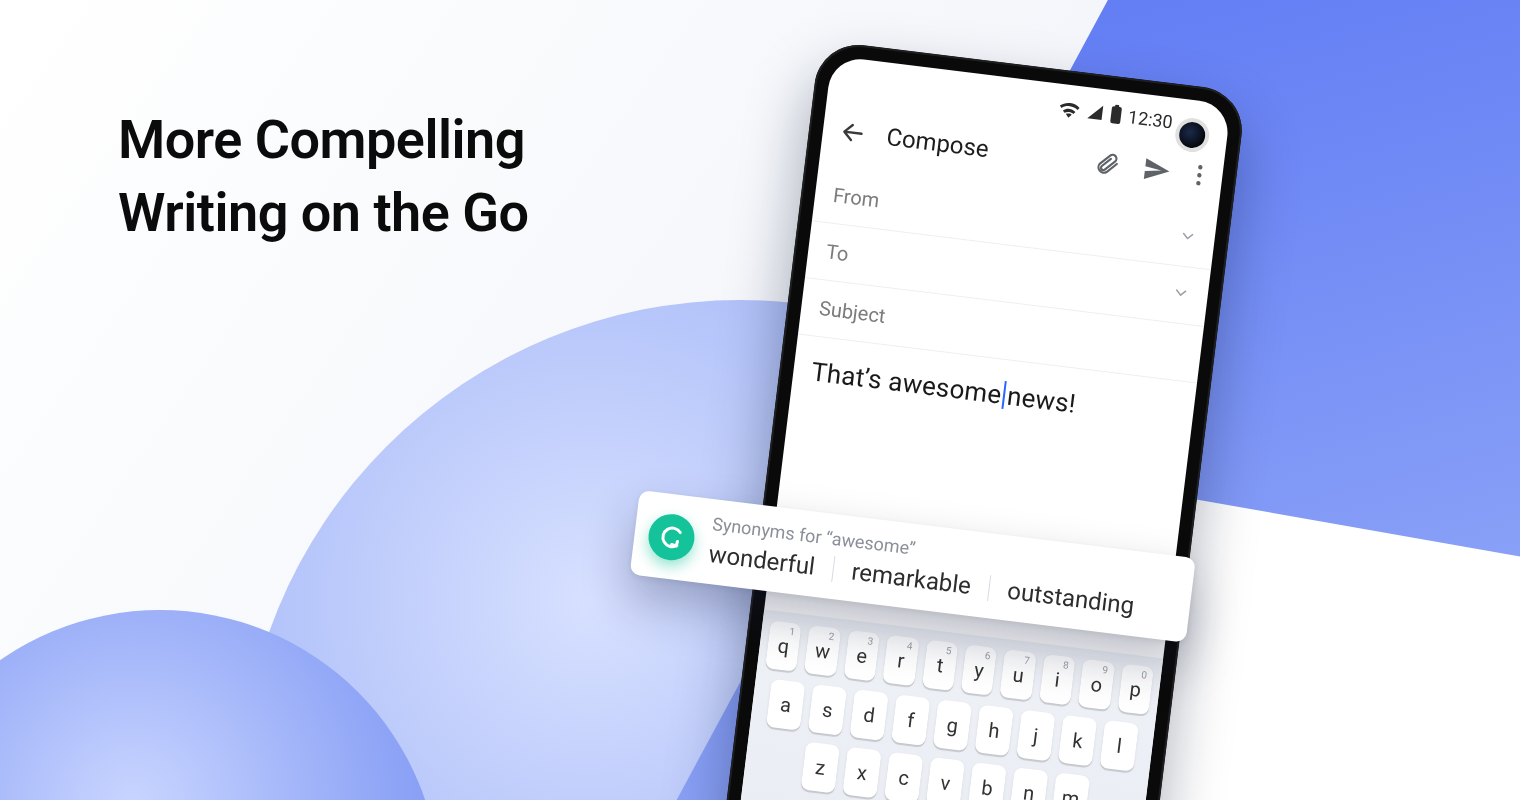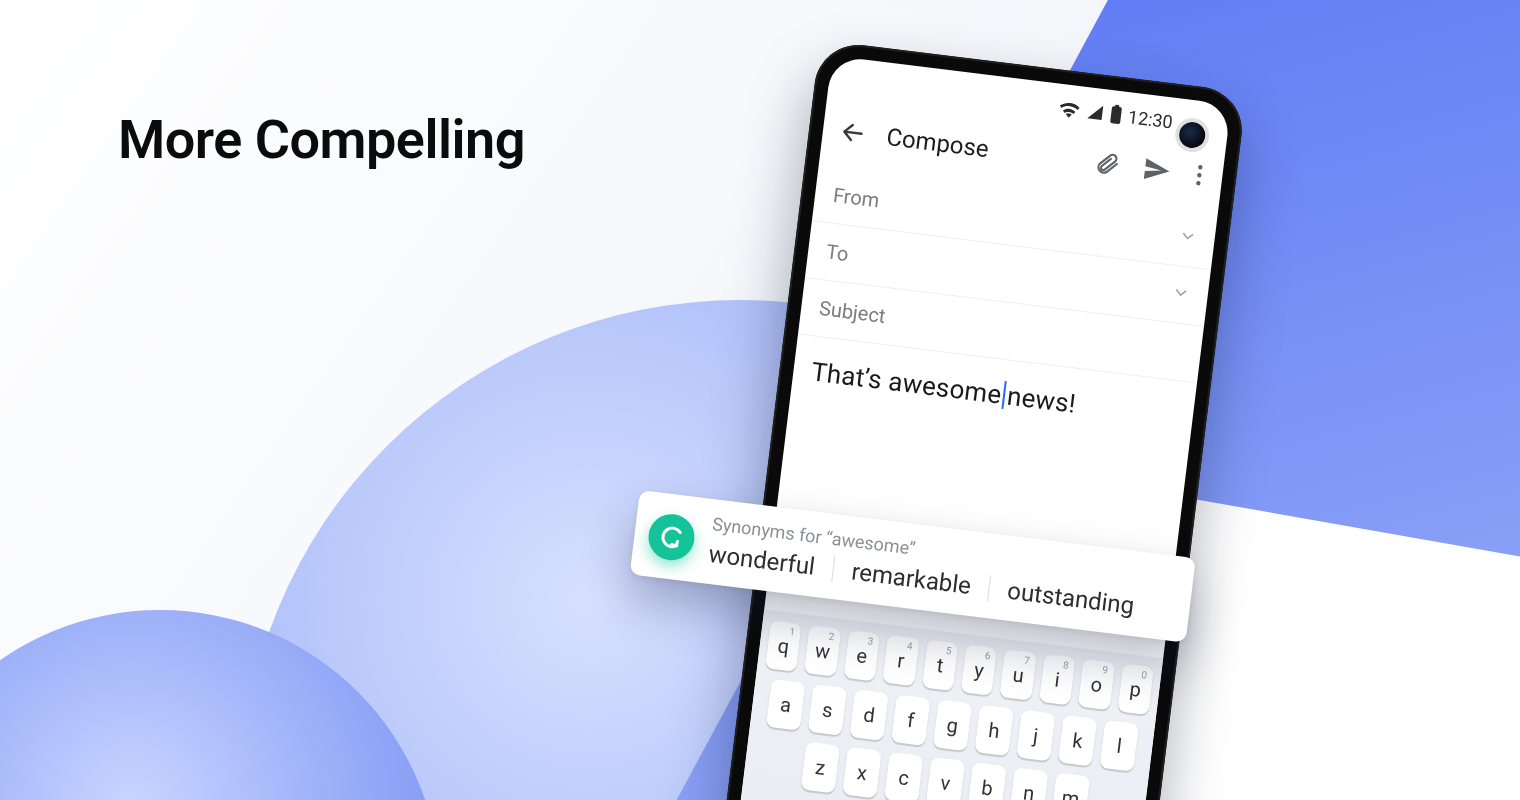--- a/index.html
+++ b/index.html
@@ -56,20 +56,21 @@
 
 <div class="stage noselect">
   <div class="blob-blue-br"></div>
   <div class="blob-cyan"></div>
   <div class="wedge-blue"></div>
   <div class="wedge-white"></div>
   <div class="blob-bl"></div>
 
   <div class="headline">
     <div>More Compelling</div>
+    <div>Writing on the Go</div>
   </div>
 
   <div class="phone-wrap">
     <div class="phone">
       <div class="screen">
         <div class="camera"></div>
 
         <div class="statusbar">
           <span>
             <svg width="22" height="18" viewBox="0 0 24 20">

